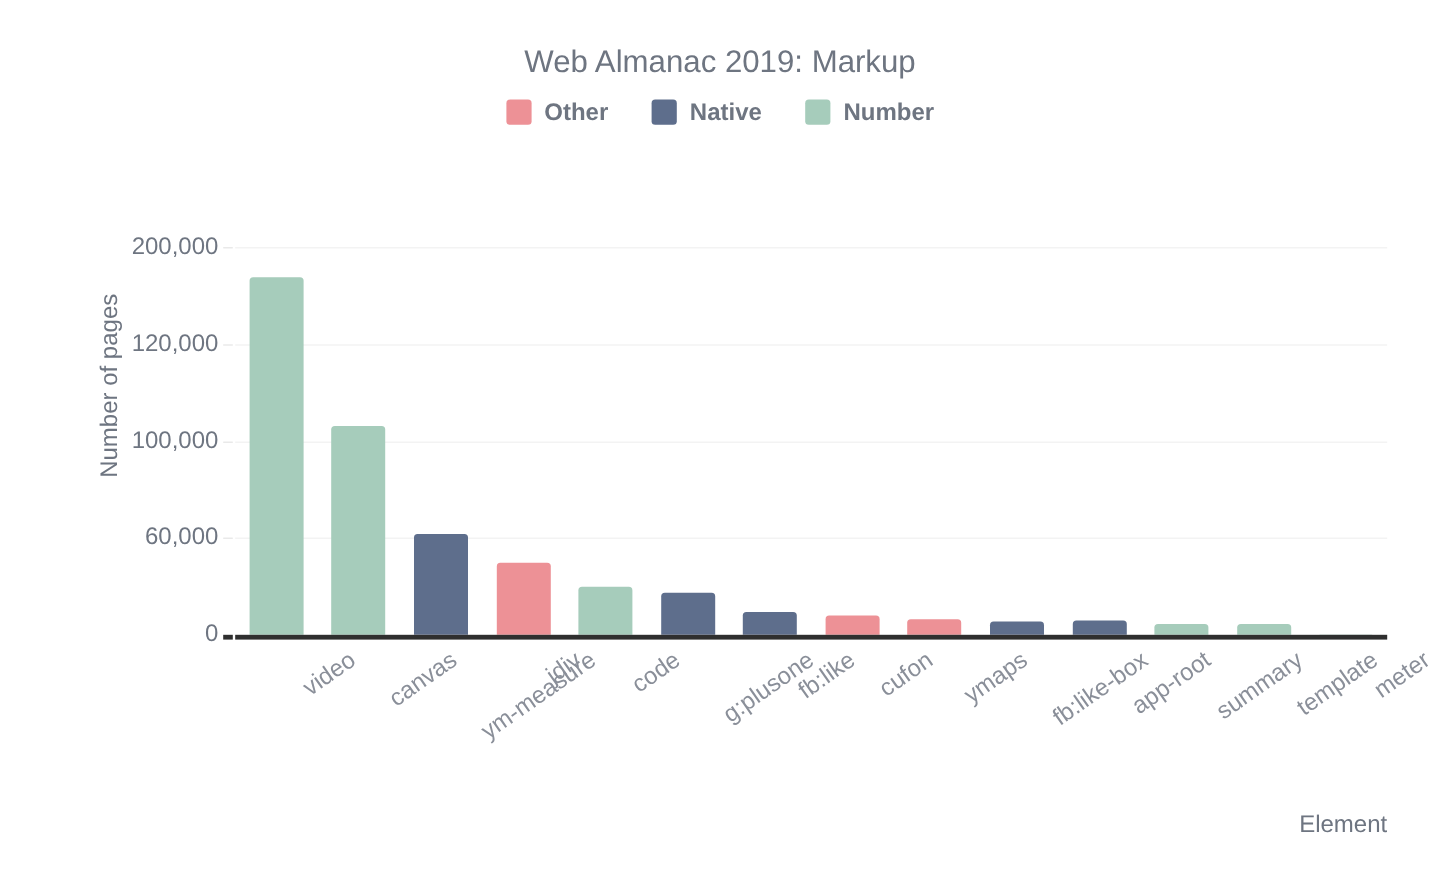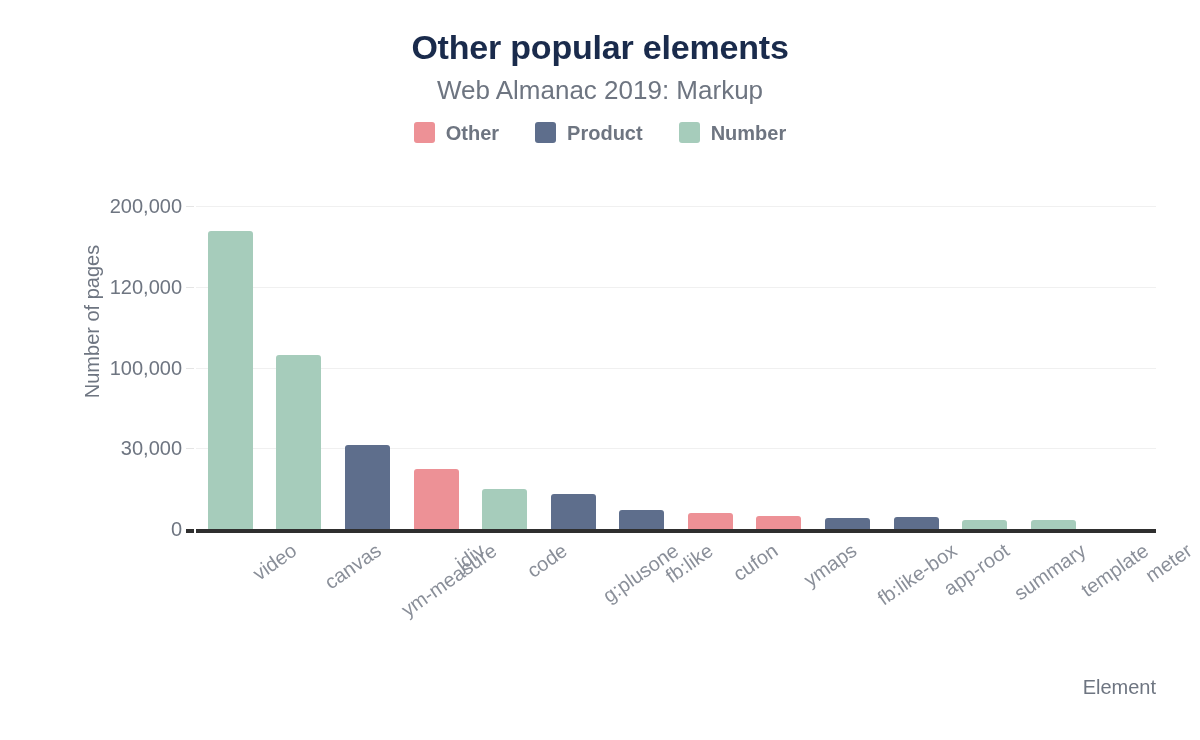--- a/index.html
+++ b/index.html
@@ -163,46 +163,45 @@
     white-space: nowrap;
     transform: rotate(-35deg);
     transform-origin: right top;
     text-align: right;
   }
 </style>
 </head>
 <body>
 
 <div id="chart-header">
-  <h1 id="chart-title">Other popular elements</h1>
   <h2 id="chart-subtitle">Web Almanac 2019: Markup</h2>
 
   <div id="chart-legend">
     <div class="legend-item">
       <span class="legend-swatch" style="background: rgb(237, 145, 150);"></span>
       <span class="legend-label">Other</span>
     </div>
     <div class="legend-item">
       <span class="legend-swatch" style="background: rgb(94, 110, 140);"></span>
-      <span class="legend-label">Product</span>
+      <span class="legend-label">Native</span>
     </div>
     <div class="legend-item">
       <span class="legend-swatch" style="background: rgb(166, 204, 187);"></span>
       <span class="legend-label">Number</span>
     </div>
   </div>
 </div>
 
 <div id="plot-wrap">
 
   <div id="y-axis-title">Number of pages</div>
 
   <div id="ytick-col">
       <div class="ytick-label" style="top: 529px;">0</div>
-      <div class="ytick-label" style="top: 448.25px;">30,000</div>
+      <div class="ytick-label" style="top: 448.25px;">60,000</div>
       <div class="ytick-label" style="top: 367.5px;">100,000</div>
       <div class="ytick-label" style="top: 286.75px;">120,000</div>
       <div class="ytick-label" style="top: 206px;">200,000</div>
     </div>
 
   <div id="plot-area">
     <div id="gridlines">
         <div class="gridline" style="top: 242.25px; background: rgb(240, 240, 240);"></div>
         <div class="gridline" style="top: 161.5px; background: rgb(240, 240, 240);"></div>
         <div class="gridline" style="top: 80.75px; background: rgb(240, 240, 240);"></div>

